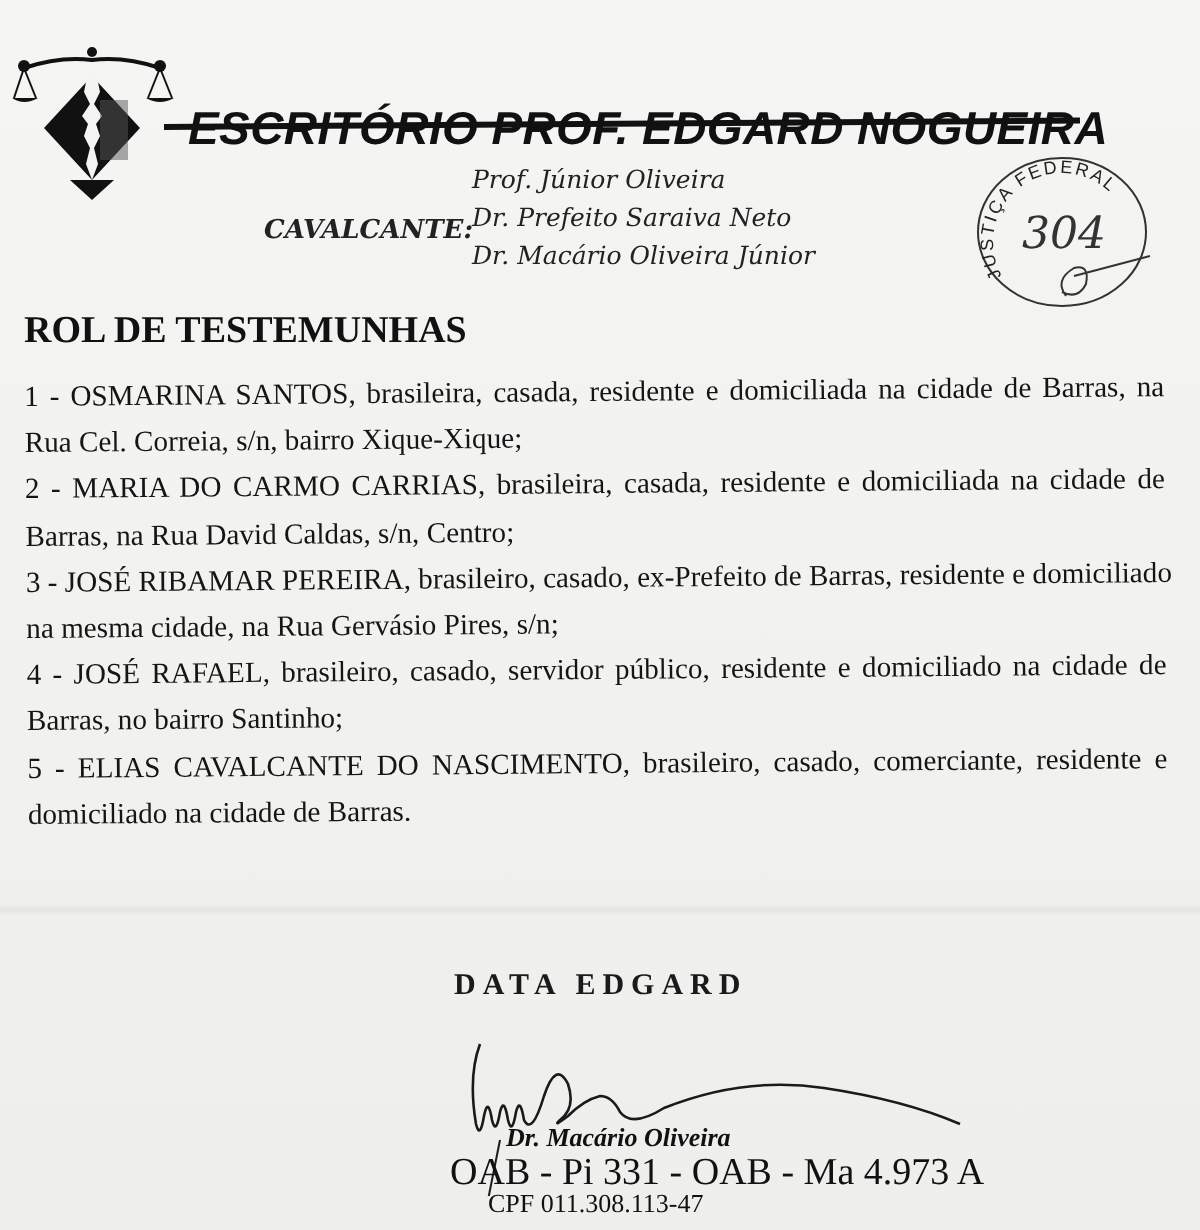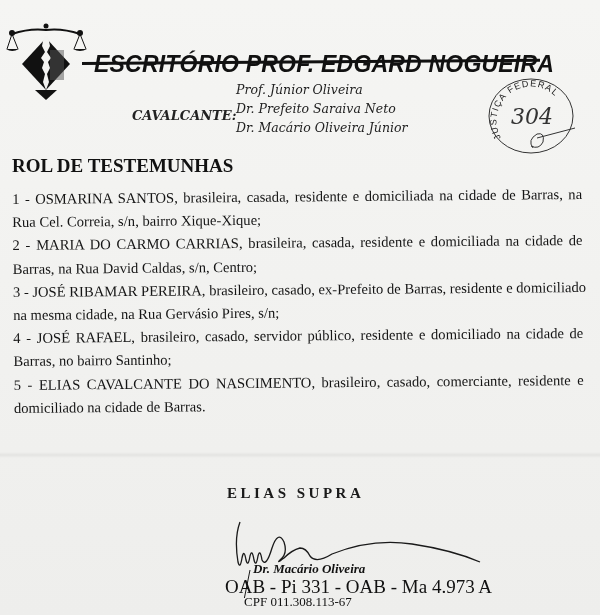--- a/index.html
+++ b/index.html
@@ -115,22 +115,22 @@
   <div class="witness-line">2 - MARIA DO CARMO CARRIAS, brasileira, casada, residente e domiciliada na cidade de</div>
   <div class="witness-line last">Barras, na Rua David Caldas, s/n, Centro;</div>
   <div class="witness-line">3 - JOSÉ RIBAMAR PEREIRA, brasileiro, casado, ex-Prefeito de Barras, residente e domiciliado</div>
   <div class="witness-line last">na mesma cidade, na Rua Gervásio Pires, s/n;</div>
   <div class="witness-line">4 - JOSÉ RAFAEL, brasileiro, casado, servidor público, residente e domiciliado na cidade de</div>
   <div class="witness-line last">Barras, no bairro Santinho;</div>
   <div class="witness-line">5 - ELIAS CAVALCANTE DO NASCIMENTO, brasileiro, casado, comerciante, residente e</div>
   <div class="witness-line last">domiciliado na cidade de Barras.</div>
 </div>
 
-<div class="data-supra">ELIAS SUPRA</div>
+<div class="data-supra">DATA EDGARD</div>
 
 <svg class="signature" viewBox="0 0 250 80">
   <path d="M8 4 Q2 20 6 44 Q8 52 10 40 Q12 30 14 42 Q16 50 18 38 Q20 30 22 42 Q24 50 26 38 Q28 30 30 42 Q34 50 40 30 Q46 12 52 24 Q56 36 48 42 Q44 46 52 40 Q60 32 68 30 Q74 30 78 38 Q84 46 100 36 Q140 20 180 26 Q220 32 248 44" stroke="#1a1a1a" stroke-width="1.3" fill="none"></path>
   <path d="M18 52 L10 92" stroke="#1a1a1a" stroke-width="1" fill="none"></path>
 </svg>
 
 <div class="signer-name">Dr. Macário Oliveira</div>
 <div class="signer-oab">OAB - Pi 331 - OAB - Ma 4.973 A</div>
-<div class="signer-cpf">CPF 011.308.113-67</div>
+<div class="signer-cpf">CPF 011.308.113-47</div>
 
 </body></html>

